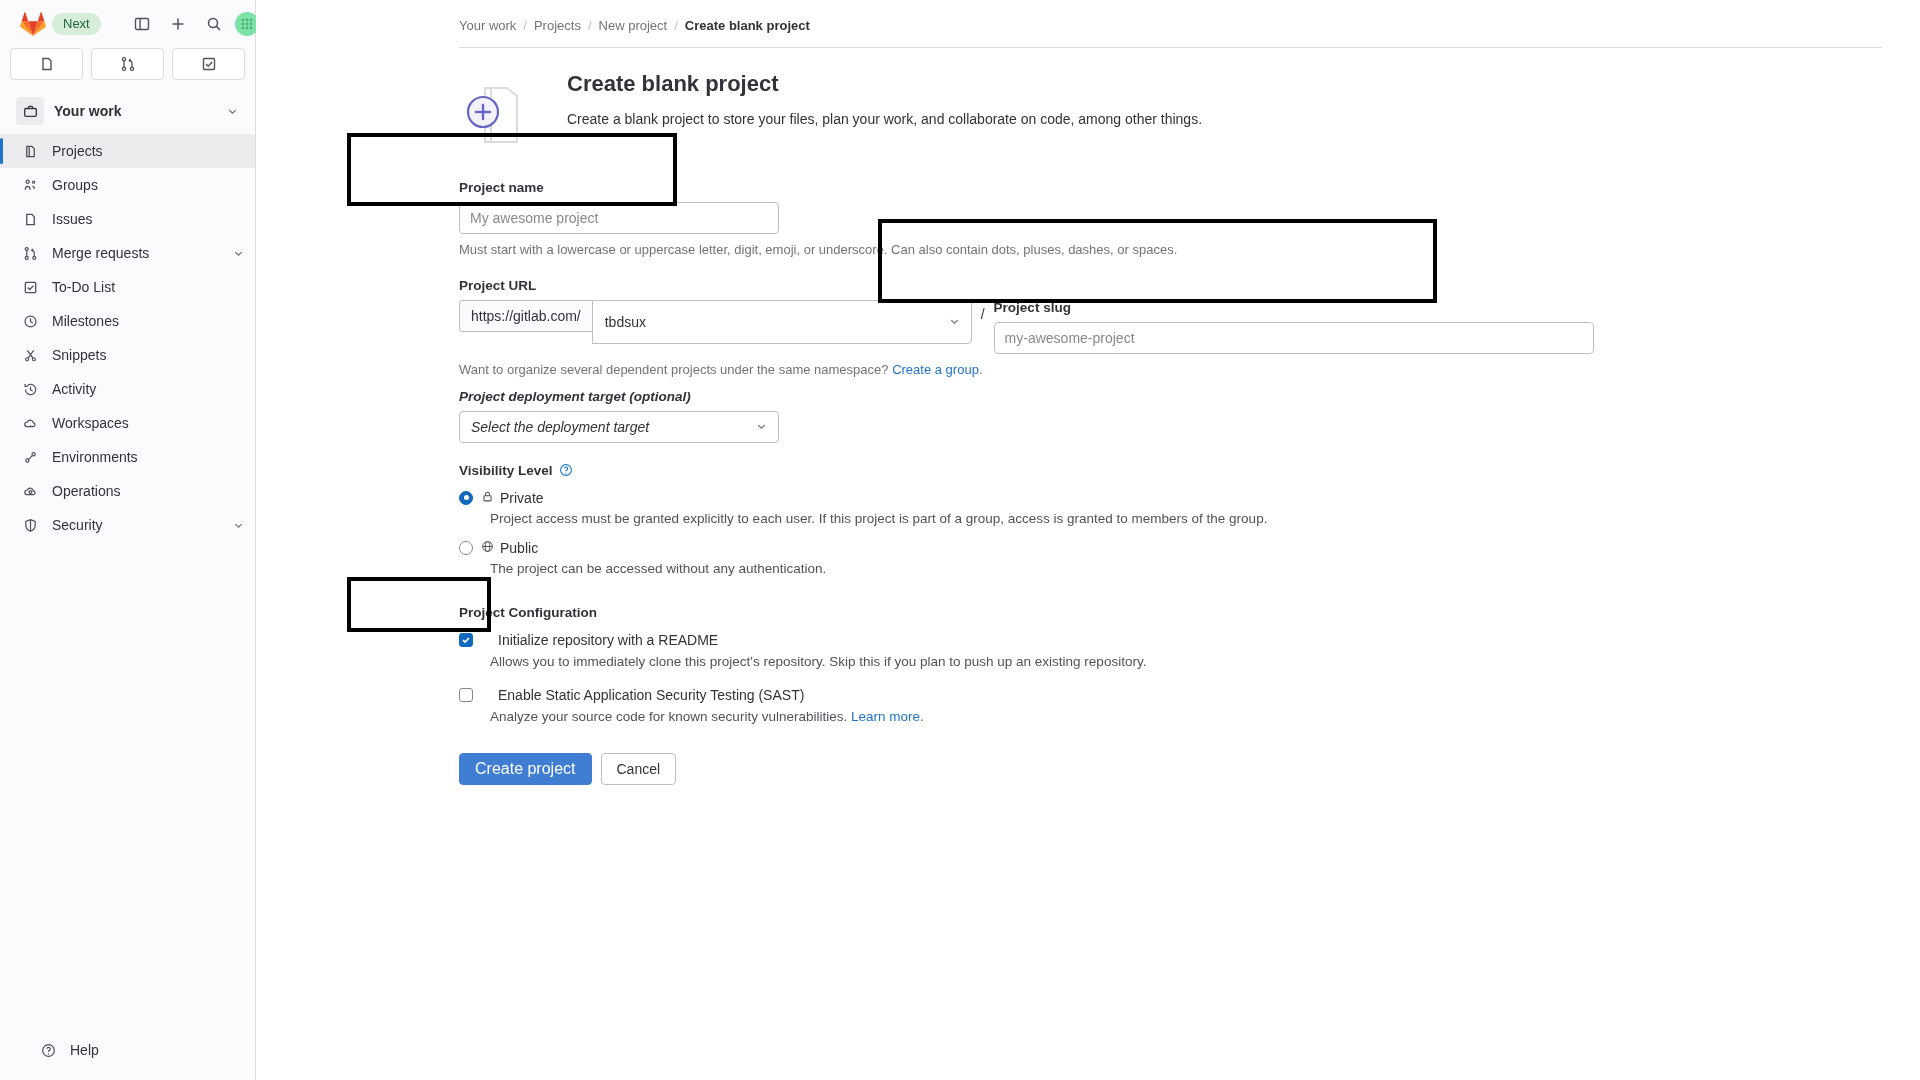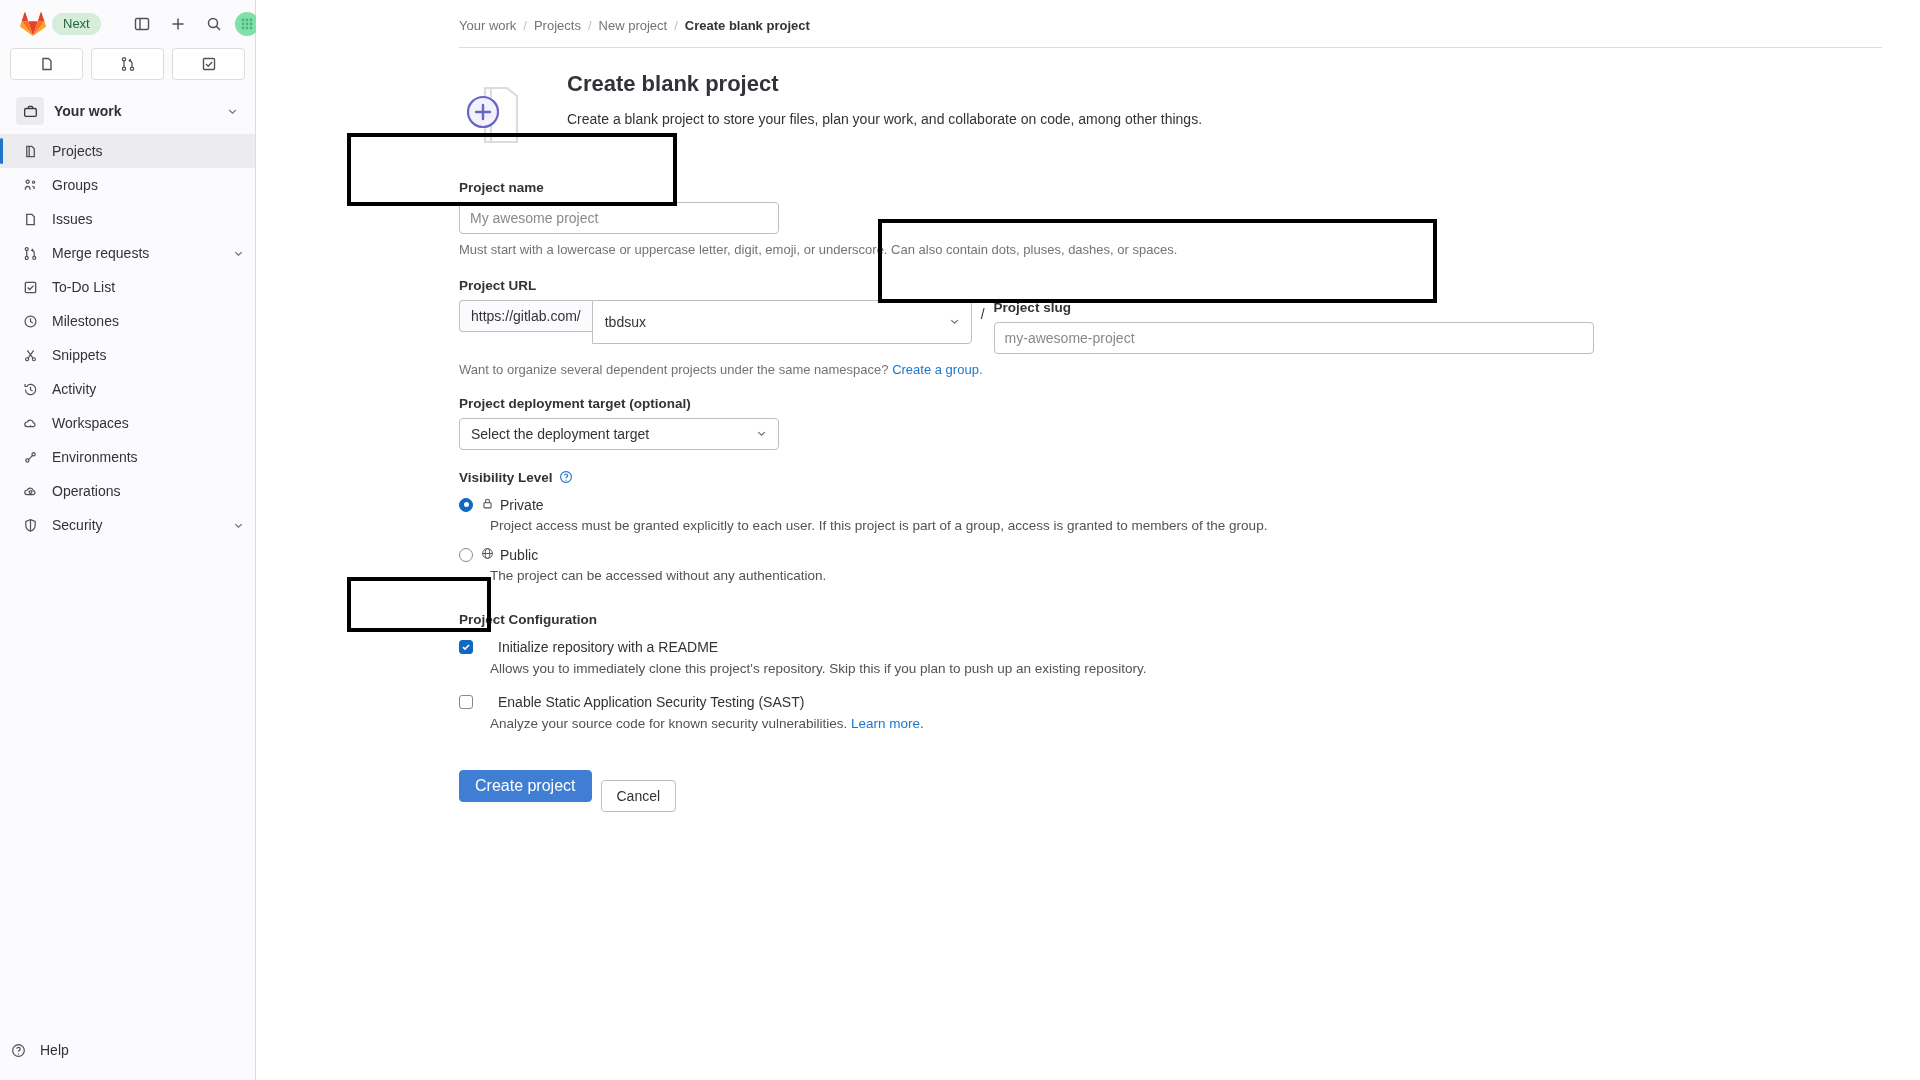--- a/index.html
+++ b/index.html
@@ -103,21 +103,21 @@
     background: #ececef;
   }
   .sb-item.active::before {
     content: ""; position: absolute;
     left: 0; top: 4px; bottom: 4px;
     width: 3px; border-radius: 2px;
     background: #1f75cb;
   }
   .sb-bottom {
     margin-top: auto;
-    padding: 10px 10px 14px 8px;
+    padding: 10px 10px 14px 38px;
   }
   .help-row {
     display: flex; align-items: center;
     font-size: 14px; color: #333238; height: 32px; cursor: pointer;
   }
   .help-row .it-icon { width:20px;height:20px;margin-right:12px;display:flex;align-items:center;justify-content:center;color:#535158; }
 
   
   .main {
     position: absolute; top: 0; left: 256px;
@@ -265,21 +265,20 @@
     height: 32px; padding: 4px 15px;
     font-size: 16px; cursor: pointer;
     font-family: "Liberation Sans", sans-serif;
   }
   .btn-default {
     background: #fff; color: #333238;
     border: 1px solid #bfbfc3; border-radius: 4px;
     height: 32px; padding: 0 15px;
     font-size: 14px; cursor: pointer;
     font-family: "Liberation Sans", sans-serif;
-    margin-top: 20px;
   }
   
   .hl {
     position: absolute; border: 4px solid #000;
     pointer-events: none; z-index: 40;
   }
 </style>
 </head>
 <body>
 
@@ -587,21 +586,21 @@
             <label class="field-label">Project slug</label>
             <input class="slug-input" type="text" placeholder="my-awesome-project" style="">
           </div>
         </div>
         <div class="hint">
           <span>Want to organize several dependent projects under the same namespace?</span>
           <a>Create a group</a><span>.</span>
         </div>
       </div>
 
-      <div style="margin-top:16px;">
+      <div style="margin-top:9px;font-style:italic;">
         <label class="field-label">Project deployment target (optional)</label>
         <div class="select-box">
           <span>Select the deployment target</span>
           <span class="chev">
             <svg width="13" height="13" viewBox="0 0 16 16" fill="none" stroke="currentColor" stroke-width="1.6">
               <path d="M4 6.3L8 10.1l4-3.8"></path>
             </svg>
           </span>
         </div>
       </div>

